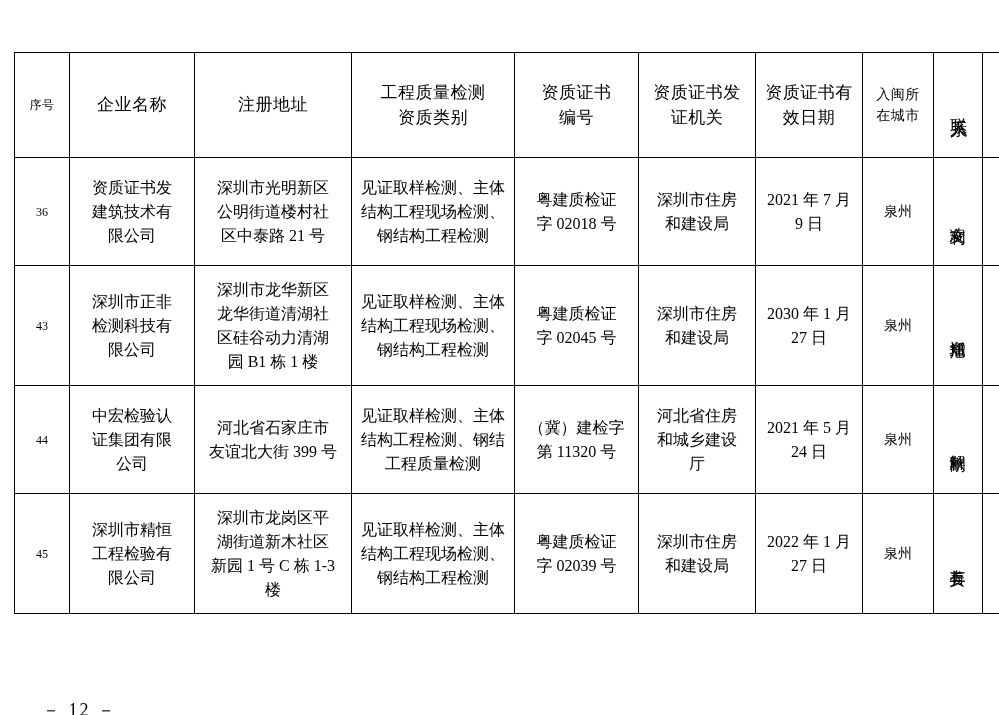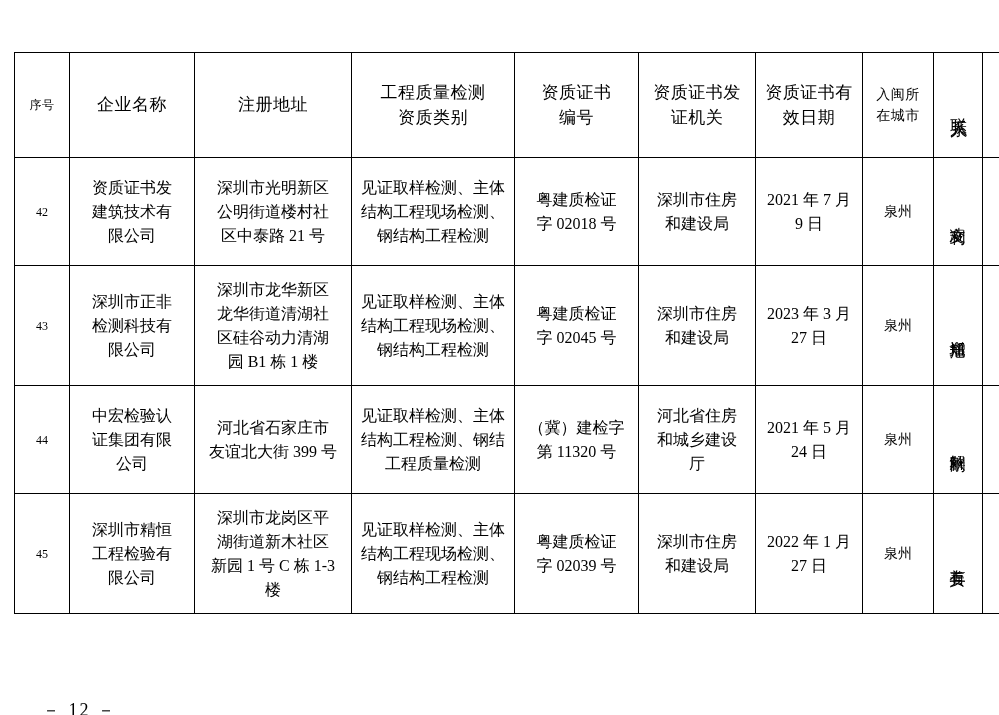--- a/index.html
+++ b/index.html
@@ -139,21 +139,21 @@
             <div class="cell-lines">
               <span>联系</span>
               <span>电话</span>
             </div>
           </td>
         </tr>
       </thead>
       <tbody>
 
         <tr>
-          <td class="c-seq">42</td>
+          <td class="c-seq">36</td>
           <td class="c-name">
             <div class="cell-lines">
               <span>资质证书发</span>
               <span>建筑技术有</span>
               <span>限公司</span>
             </div>
           </td>
           <td class="c-addr">
             <div class="cell-lines">
               <span>深圳市光明新区</span>
@@ -229,21 +229,21 @@
             </div>
           </td>
           <td class="c-org">
             <div class="cell-lines">
               <span>深圳市住房</span>
               <span>和建设局</span>
             </div>
           </td>
           <td class="c-valid">
             <div class="cell-lines">
-              <span>2023 年 3 月</span>
+              <span>2030 年 1 月</span>
               <span>27 日</span>
             </div>
           </td>
           <td class="c-city">泉州</td>
           <td class="c-person">
             <span class="vtext">郑增旭</span>
           </td>
           <td class="c-phone">
             <div class="cell-lines">
               <span>137992</span>

